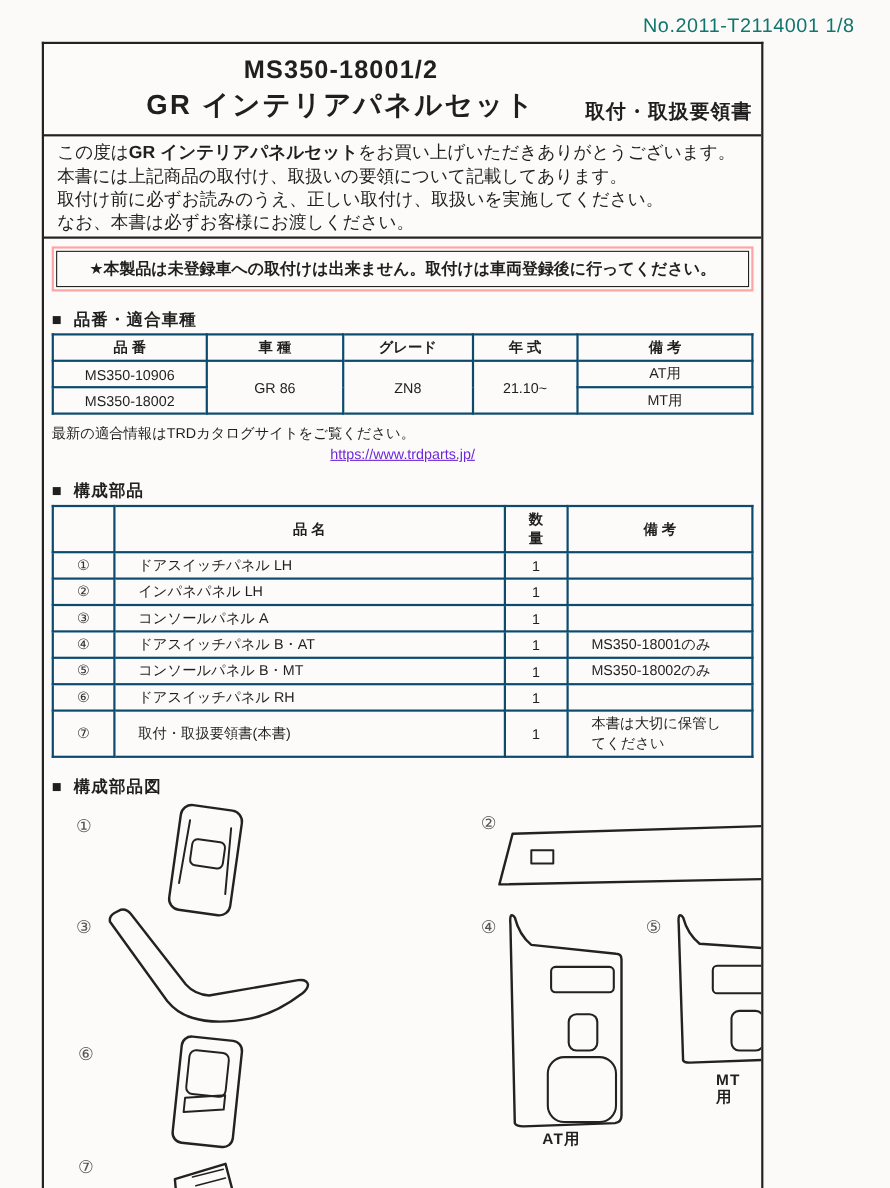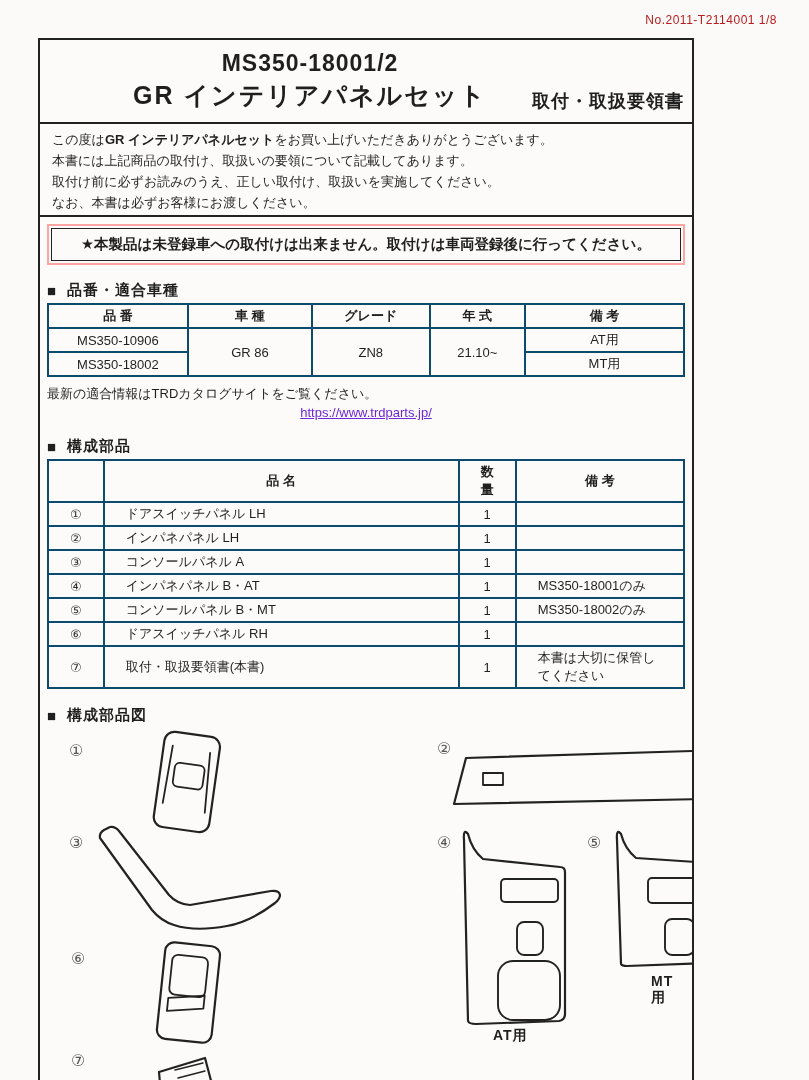--- a/index.html
+++ b/index.html
@@ -5,38 +5,38 @@
   * { box-sizing: border-box; margin: 0; padding: 0; }
   html,body { width: 809px; height: 1080px; overflow: hidden; }
   body {
     background: #fbfaf8;
     font-family: "Liberation Sans", "DejaVu Sans", sans-serif;
     color: #1f1f1f;
     position: relative;
   }
   .doc-number {
     position: absolute; top: 13px; right: 32px;
-    font-size: 12px; letter-spacing: .5px; color: #b91c1c;
+    font-size: 18px; letter-spacing: .5px; color: #0f766e;
   }
   .outer-box {
     position: absolute; left: 38px; top: 38px;
     width: 656px; height: 1042px;
     border: 2px solid #222; border-bottom: none;
     background: #fcfbf9;
     overflow: hidden;
   }
   
   .title-band { position: relative; height: 84px; border-bottom: 2px solid #222; }
   .title-wrap { text-align: center; padding: 10px 112px 0 0; }
   .title-line1 { font-size: 23px; font-weight: bold; letter-spacing: 1px; }
   .title-line2 { font-size: 25px; font-weight: bold; letter-spacing: 2px; margin-top: 2px; }
   .doc-type { position: absolute; right: 8px; bottom: 9px; font-size: 18px; font-weight: bold; letter-spacing: 1px; }
   
   .intro-band { height: 93px; border-bottom: 2px solid #222; padding: 5px 12px; }
-  .intro-band p { font-size: 13px; line-height: 21px; }
+  .intro-band p { font-size: 16px; line-height: 21px; }
   .bold { font-weight: bold; }
   
   .content { padding: 0 7px; }
   .warning-outer { margin-top: 7px; border: 2px solid #fca5a5; padding: 2px; }
   .warning-inner { border: 1px solid #222; text-align: center; font-weight: bold; font-size: 14.5px; padding: 6px 2px; }
   .section-title { display: flex; align-items: center; gap: 10px; font-size: 15px; font-weight: bold; letter-spacing: 1px; }
   .sec1 { margin-top: 16px; }
   .sec2 { margin-top: 17px; }
   .sec3 { margin-top: 17px; }
   .sq { font-size: 15px; }
@@ -160,21 +160,21 @@
         <td></td>
       </tr>
       <tr>
         <td class="num">③</td>
         <td>コンソールパネル A</td>
         <td class="qty">1</td>
         <td></td>
       </tr>
       <tr>
         <td class="num">④</td>
-        <td>インパネパネル B・AT</td>
+        <td>ドアスイッチパネル B・AT</td>
         <td class="qty">1</td>
         <td>MS350-18001のみ</td>
       </tr>
       <tr>
         <td class="num">⑤</td>
         <td>コンソールパネル B・MT</td>
         <td class="qty">1</td>
         <td>MS350-18002のみ</td>
       </tr>
       <tr>

